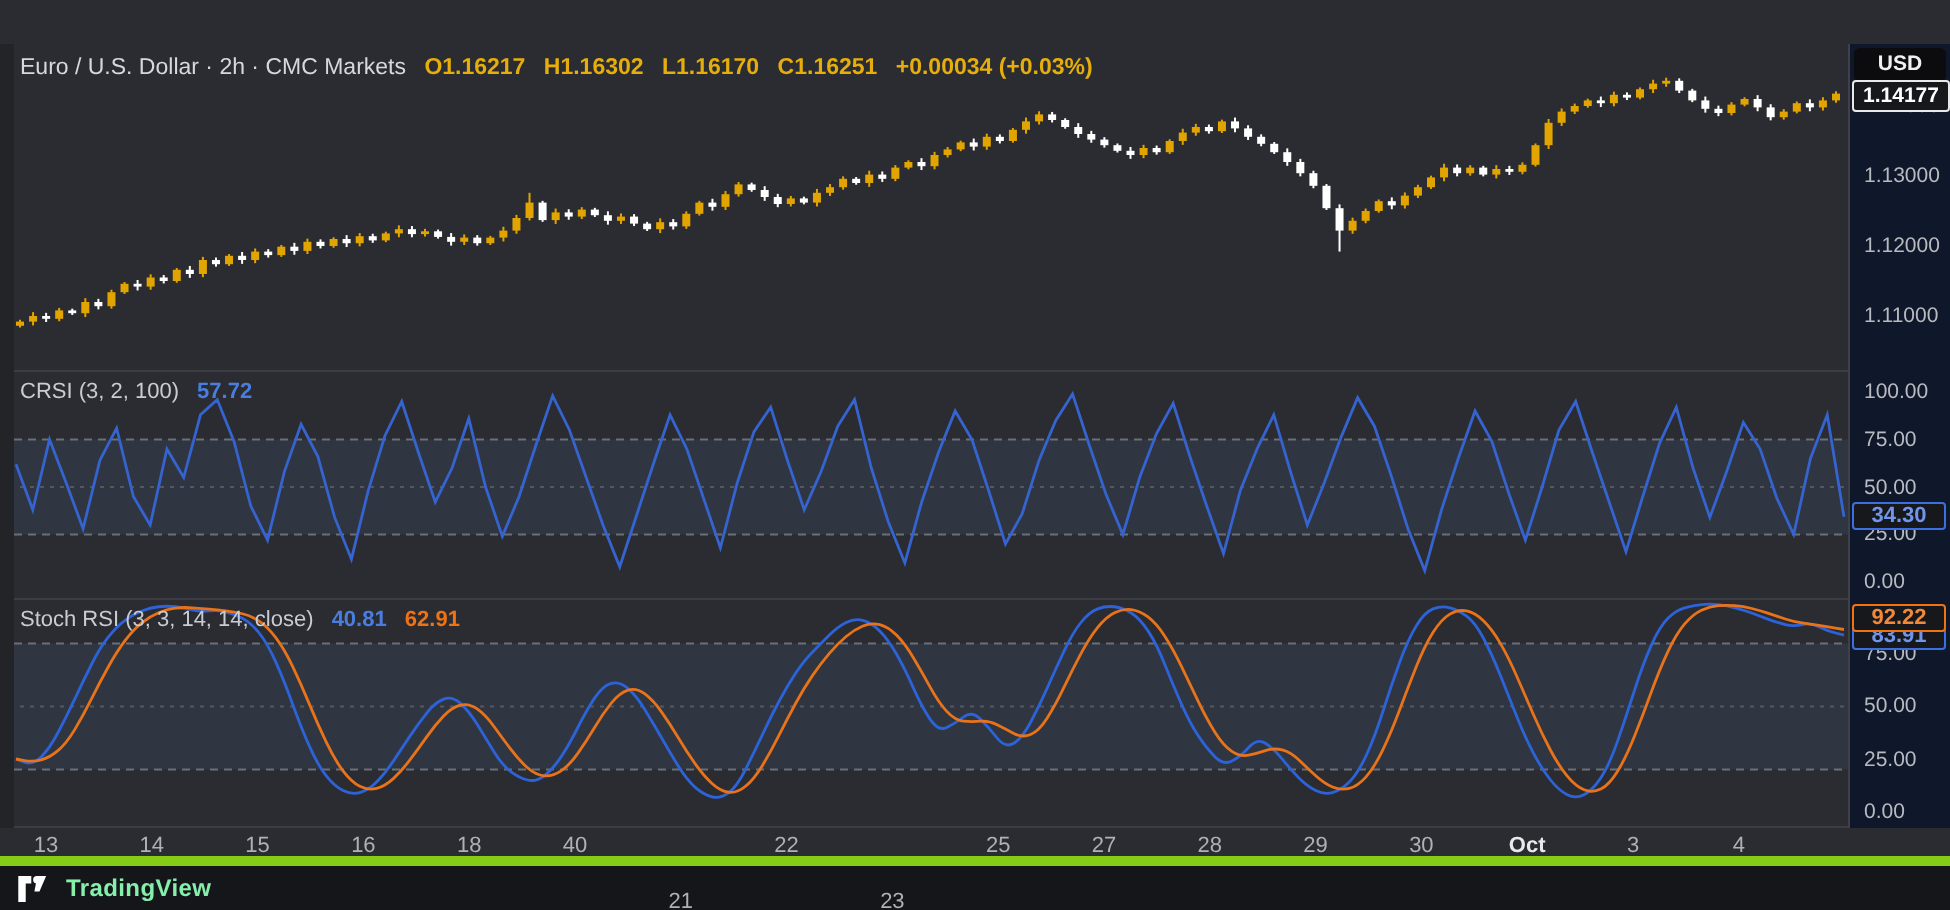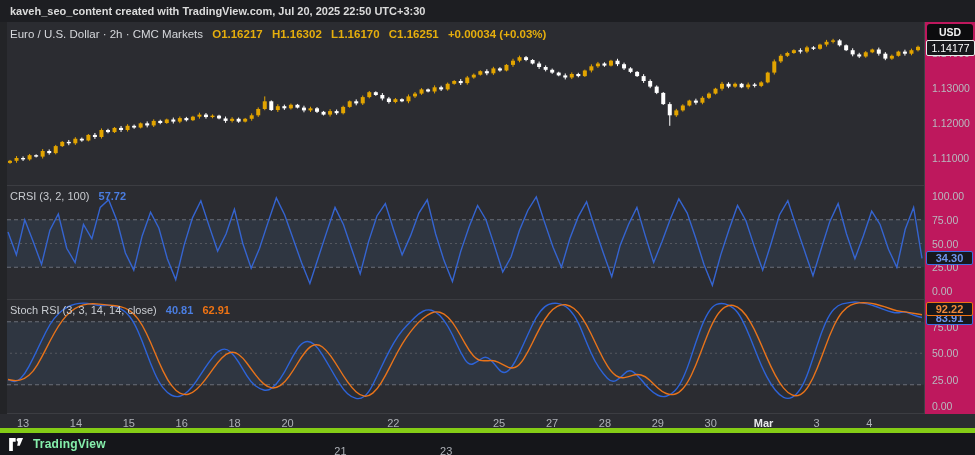--- a/index.html
+++ b/index.html
@@ -17,28 +17,28 @@
   .pane svg{position:absolute;left:0;top:0;}
   .left-strip{position:absolute;left:0;top:22px;width:7px;height:392px;background:#232427;}
   
   .sym-row{position:absolute;left:10px;top:6px;font-size:11.5px;color:#d6d8dc;white-space:nowrap;z-index:5;}
   .sym-row .ohlc{color:#e5ae0d;font-weight:bold;margin-left:6px;}
   .ind-row{position:absolute;left:10px;top:4px;font-size:11px;color:#c9ccd1;white-space:nowrap;z-index:5;}
   .ind-val{font-weight:bold;margin-left:6px;}
   .v-blue{color:#4a7de0;}
   .v-orange{color:#ef7313;}
   
-  .axis-col{position:absolute;left:924px;top:22px;width:51px;height:392px;background:#be185d;
+  .axis-col{position:absolute;left:924px;top:22px;width:51px;height:392px;background:#0f172a;
             border-left:1px solid #404147;box-sizing:border-box;z-index:6;padding-left:8px;}
   .tick{position:absolute;left:7px;font-size:10.5px;color:#b7babf;white-space:nowrap;}
   .usd-btn{position:absolute;right:2px;top:2px;width:46px;height:17px;background:#0c0c0e;
            border-radius:3px;color:#f0f0f0;font-size:10.5px;font-weight:bold;text-align:center;
            line-height:17px;cursor:pointer;}
   .px-label{position:absolute;left:1px;width:47px;height:14px;border:1px solid #e9e9e9;border-radius:2px;
-            background:#17181c;color:#ffffff;font-size:10.5px;font-weight:normal;text-align:center;
+            background:#17181c;color:#ffffff;font-size:10.5px;font-weight:bold;text-align:center;
             line-height:14px;z-index:8;}
   .osc-label{position:absolute;left:1px;width:45px;height:12px;border-radius:2px;background:#17181c;
              font-size:11px;font-weight:bold;text-align:center;line-height:12px;}
   .lab-blue{border:1px solid #3e6fe0;color:#6f95ec;z-index:7;}
   .lab-orange{border:1px solid #ef7313;color:#f08a3a;z-index:8;}
   
   .time-axis{position:absolute;left:0;top:414px;width:975px;height:19px;background:#2b2c31;
              border-bottom:5px solid #84cc16;box-sizing:border-box;z-index:4;}
   .t-label{position:absolute;top:3px;transform:translateX(-50%);font-size:11px;color:#aeb1b7;}
   .t-label.major{color:#e8e9eb;font-weight:bold;}
@@ -46,23 +46,20 @@
   .footer{position:absolute;left:0;top:433px;width:975px;height:22px;background:#15161a;
           display:flex;align-items:center;padding-left:9px;box-sizing:border-box;}
   .tv-logo{width:17px;height:13px;margin-right:7px;}
   .footer-brand{color:#86efac;font-size:12px;font-weight:bold;letter-spacing:.2px;}
 </style>
 </head>
 <body>
 
 <div class="screen">
 
-  <div class="attr-bar">
-    <span>kaveh_seo_content created with TradingView.com, Jul 20, 2025 22:50 UTC+3:30</span>
-  </div>
 
   <div class="pane price-pane">
     <svg id="candle-svg" width="924" height="163">
         <line x1="10" y1="137.92500000000018" x2="10" y2="141.77500000000052" stroke="#e2a400" stroke-width="1"></line>
         <rect x="8" y="138.80000000000047" width="4" height="2.099999999999767" fill="#e2a400"></rect>
         <line x1="16.532374100719423" y1="134.07499999999982" x2="16.532374100719423" y2="140.72500000000065" stroke="#e2a400" stroke-width="1"></line>
         <rect x="14.532374100719425" y="136" width="4" height="2.800000000000466" fill="#e2a400"></rect>
         <line x1="23.06474820143885" y1="134.42499999999978" x2="23.06474820143885" y2="138.97500000000085" stroke="#ffffff" stroke-width="1"></line>
         <rect x="21.06474820143885" y="136" width="4" height="1.400000000000631" fill="#ffffff"></rect>
         <line x1="29.597122302158276" y1="131.97500000000005" x2="29.597122302158276" y2="138.62500000000088" stroke="#e2a400" stroke-width="1"></line>
@@ -402,30 +399,30 @@
       <div class="tick" style="top: 351.5px;">25.00</div>
       <div class="tick" style="top: 377.75px;">0.00</div>
     </div>
 
   <div class="time-axis" id="time-axis">
       <span class="t-label" style="left: 23px;">13</span>
       <span class="t-label" style="left: 75.9px;">14</span>
       <span class="t-label" style="left: 128.8px;">15</span>
       <span class="t-label" style="left: 181.7px;">16</span>
       <span class="t-label" style="left: 234.6px;">18</span>
-      <span class="t-label" style="left: 287.5px;">20</span>
+      <span class="t-label" style="left: 287.5px;">40</span>
       <span class="t-label" style="left: 340.4px; margin-top: 28px;">21</span>
       <span class="t-label" style="left: 393.3px;">22</span>
       <span class="t-label" style="left: 446.2px; margin-top: 28px;">23</span>
       <span class="t-label" style="left: 499.1px;">25</span>
       <span class="t-label" style="left: 552px;">27</span>
       <span class="t-label" style="left: 604.9px;">28</span>
       <span class="t-label" style="left: 657.8px;">29</span>
       <span class="t-label" style="left: 710.7px;">30</span>
-      <span class="t-label major" style="left: 763.6px;">Mar</span>
+      <span class="t-label major" style="left: 763.6px;">Oct</span>
       <span class="t-label" style="left: 816.5px;">3</span>
       <span class="t-label" style="left: 869.4px;">4</span>
     </div>
 
   <div class="footer">
     <svg class="tv-logo" viewBox="0 0 36 28">
       <g fill="#ffffff">
         <path d="M0 0 h14 v8 h-6 v20 h-8 z"></path>
         <circle cx="20" cy="4" r="4"></circle>
         <path d="M20 0 h16 l-12 28 h-9 z" transform="translate(0,0) scale(0.6) translate(14,0)"></path>

